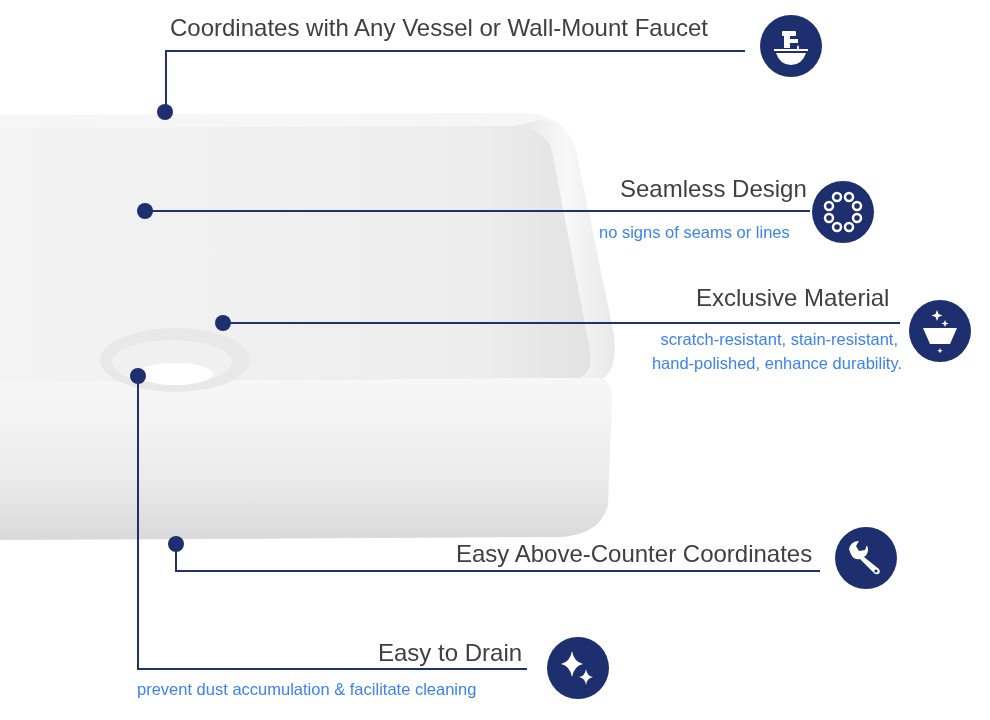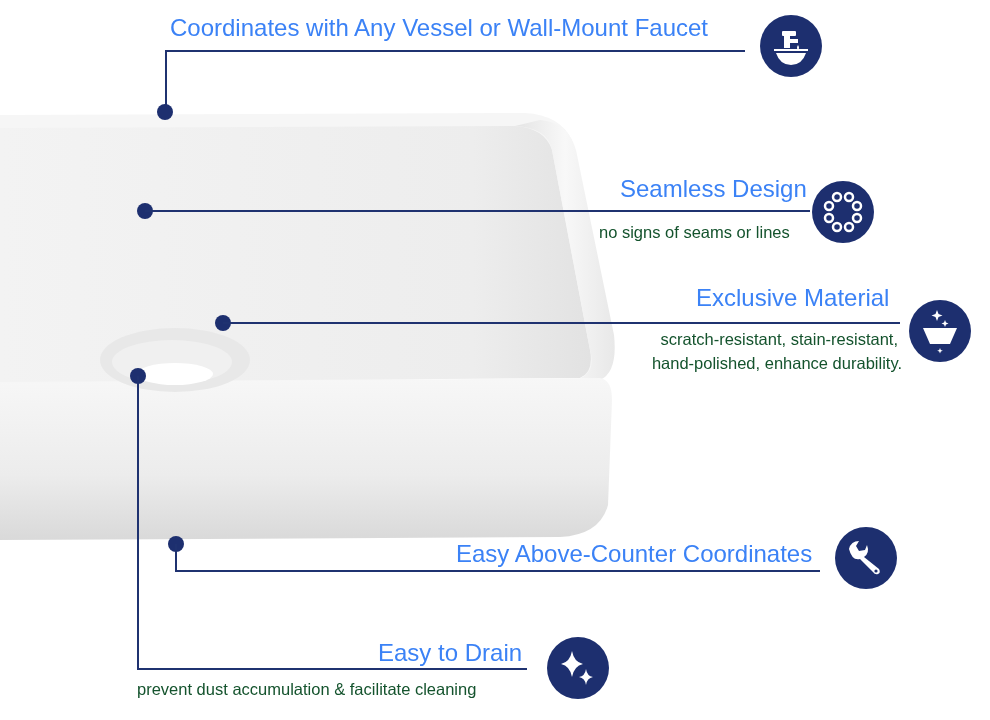--- a/index.html
+++ b/index.html
@@ -1,21 +1,21 @@
 <!DOCTYPE html>
 <html><head>
 <meta charset="utf-8">
 <style>
   html,body{margin:0;padding:0;background:#fff;}
   body{width:990px;height:720px;position:relative;overflow:hidden;font-family:"Liberation Sans","DejaVu Sans",sans-serif;color:#111;}
   .basin{position:absolute;left:0;top:0;width:990px;height:720px;}
   .line{position:absolute;background:#1f3270;}
   .dot{position:absolute;width:16px;height:16px;border-radius:50%;background:#1d2f6f;}
-  .title{position:absolute;font-size:24px;white-space:nowrap;color:#3b82f6;}
-  .sub{position:absolute;font-size:16.5px;white-space:nowrap;color:#14532d;text-align:right;line-height:24px;}
+  .title{position:absolute;font-size:24px;white-space:nowrap;color:#404040;}
+  .sub{position:absolute;font-size:16.5px;white-space:nowrap;color:#3b82f6;text-align:right;line-height:24px;}
   .icon{position:absolute;border-radius:50%;background:#1d2f6f;display:flex;align-items:center;justify-content:center;}
 </style>
 </head>
 <body>
 
 <svg class="basin" viewBox="0 0 990 720" width="990" height="720">
   <defs>
     <linearGradient id="frontG" x1="0" y1="0" x2="0" y2="1">
       <stop offset="0" stop-color="#f7f7f7"></stop>
       <stop offset="0.6" stop-color="#ececec"></stop>

